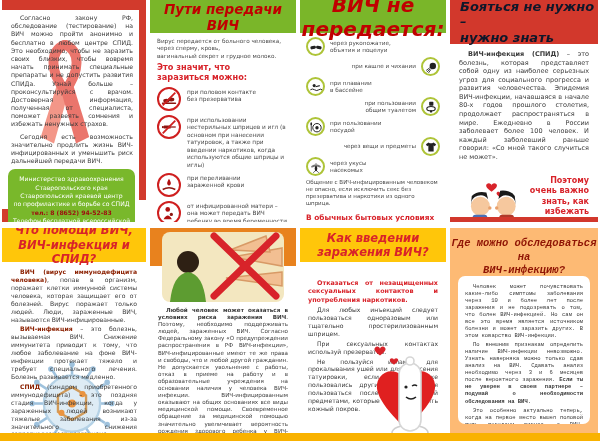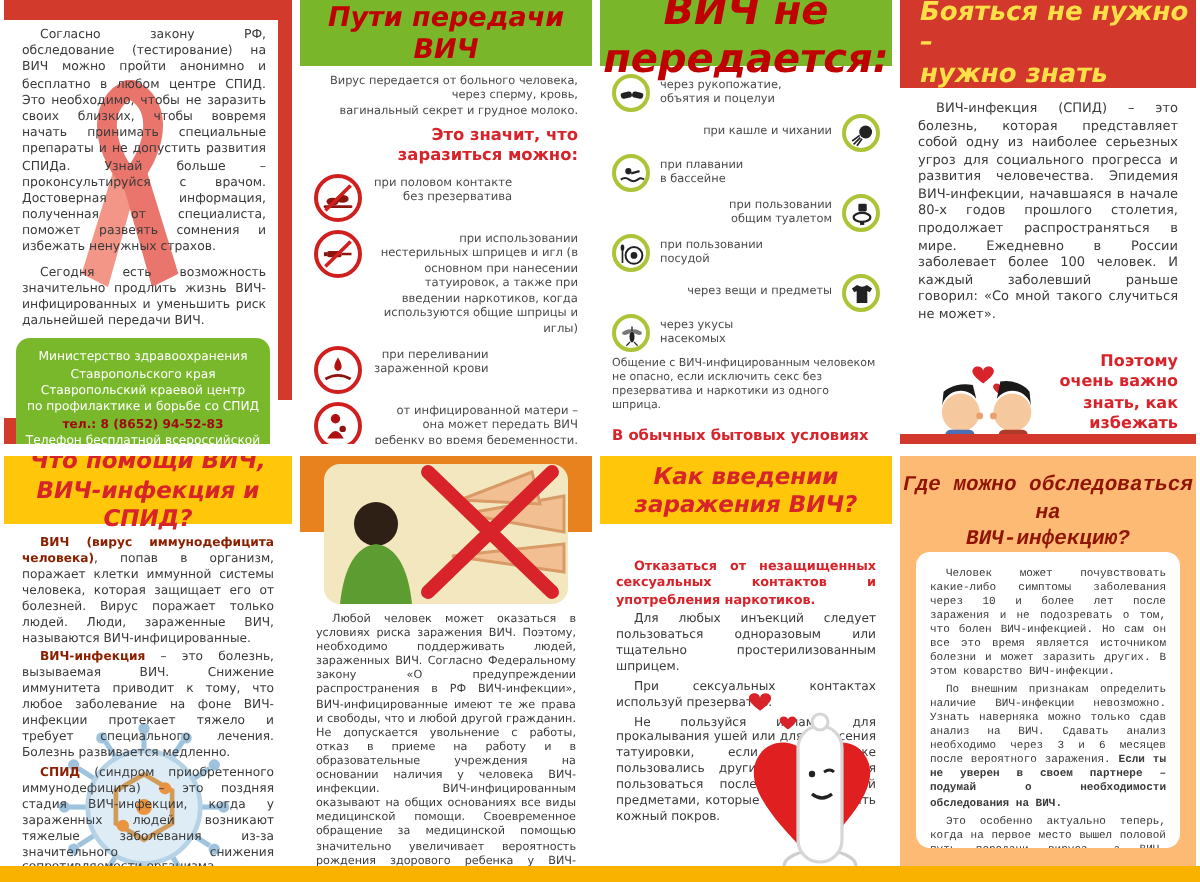--- a/index.html
+++ b/index.html
@@ -26,27 +26,27 @@
   .contact-box{position:relative;z-index:1;margin:3px 11px 0 6px;background:#79b82b;border-radius:7px;
                padding:6px 4px 7px;text-align:center;color:#fff;font-size:6.1px;line-height:1.36;}
   .pre{white-space:pre-line;}
   .cb-strong{color:#9e0b0e;font-weight:bold;}
 
   
   .banner-green{background:#7ab629;color:#c00000;font-weight:bold;font-style:italic;
     display:flex;align-items:center;justify-content:center;text-align:center;white-space:pre-line;height:33px;}
   .p2 .banner-green{font-size:13.5px;}
   .p3 .banner-green{font-size:20px;}
-  .banner-red{background:#d2382c;color:#fde047;font-weight:bold;font-style:italic;font-size:13px;line-height:1.18;
+  .banner-red{background:#d2382c;color:#0f172a;font-weight:bold;font-style:italic;font-size:13px;line-height:1.18;
     display:flex;align-items:center;padding-left:10px;white-space:pre-line;height:44px;}
   .banner-yellow{background:#ffc60a;color:#d8232a;font-weight:bold;font-style:italic;font-size:11.5px;line-height:1.25;
     display:flex;align-items:center;justify-content:center;text-align:center;white-space:pre-line;height:34px;}
 
   
-  .p2-body{padding:5px 7px 0;text-align:right;}
+  .p2-body{padding:5px 7px 0;}
   .p2-intro{font-size:5.7px;line-height:1.3;color:#4a4a4a;white-space:pre-line;margin:0 0 3px;}
   .p2-sub{font-size:8.2px;font-weight:bold;color:#d8232a;line-height:1.15;white-space:pre-line;margin:0 0 5px;}
   .tr-item{display:flex;align-items:flex-start;margin-bottom:4px;}
   .tr-ic{flex:0 0 24px;width:24px;height:24px;border:2px solid #cf1f1f;border-radius:50%;background:#fff;
          display:flex;align-items:center;justify-content:center;box-sizing:border-box;}
   .tr-tx{margin-left:6px;font-size:5.8px;line-height:1.28;color:#4a4a4a;white-space:pre-line;padding-top:2px;}
 
   
   .p3-body{padding:4px 6px 0;}
   .nt-row{display:flex;align-items:center;margin-bottom:1px;}
@@ -59,21 +59,21 @@
   .p3-warn{font-size:7.4px;font-weight:bold;color:#d8232a;line-height:1.18;}
 
   
   .p4-body{padding:6px 9px 0;}
   .p4-body .para{font-size:6.5px;line-height:1.32;text-align:justify;color:#3a3a3a;margin:0;text-indent:9px;}
   .p4-bottom{position:relative;height:108px;}
   .p4-concl{position:absolute;right:9px;top:14px;width:60px;text-align:right;font-size:8px;font-weight:bold;
             color:#d8232a;line-height:1.32;}
   .p4-illu{position:absolute;left:2px;bottom:7px;}
   .p4-botband{position:absolute;bottom:0;left:0;right:0;height:5px;background:#d2382c;}
-  .lead{font-weight:normal;}
+  .lead{font-weight:bold;}
   .lead-red{font-weight:bold;color:#8b2000;}
 
   
   .p5-body{padding:6px 9px 0;position:relative;z-index:1;}
   .p5-body p{margin:0 0 2px;font-size:6.1px;line-height:1.3;text-align:justify;color:#3a3a3a;text-indent:9px;}
   .virus{position:absolute;bottom:-8px;left:16px;z-index:0;opacity:.85;}
 
   
   .p6-band{position:absolute;top:0;left:0;right:0;height:38px;background:#e8821e;}
   .p6-illu{position:absolute;top:4px;left:12px;right:12px;height:70px;background:#f3e7c0;border-radius:8px;overflow:hidden;}

